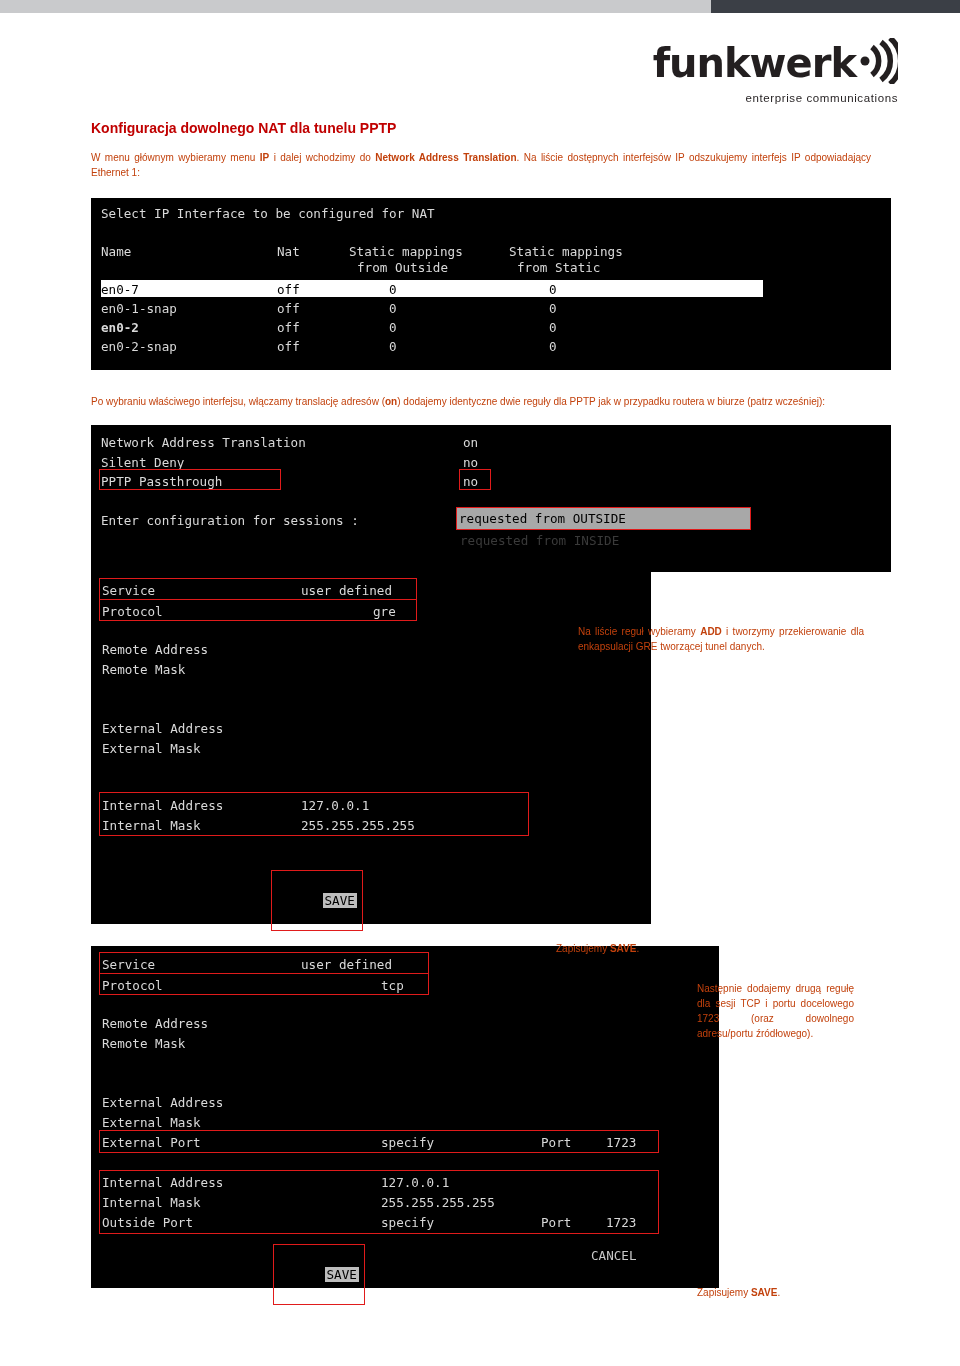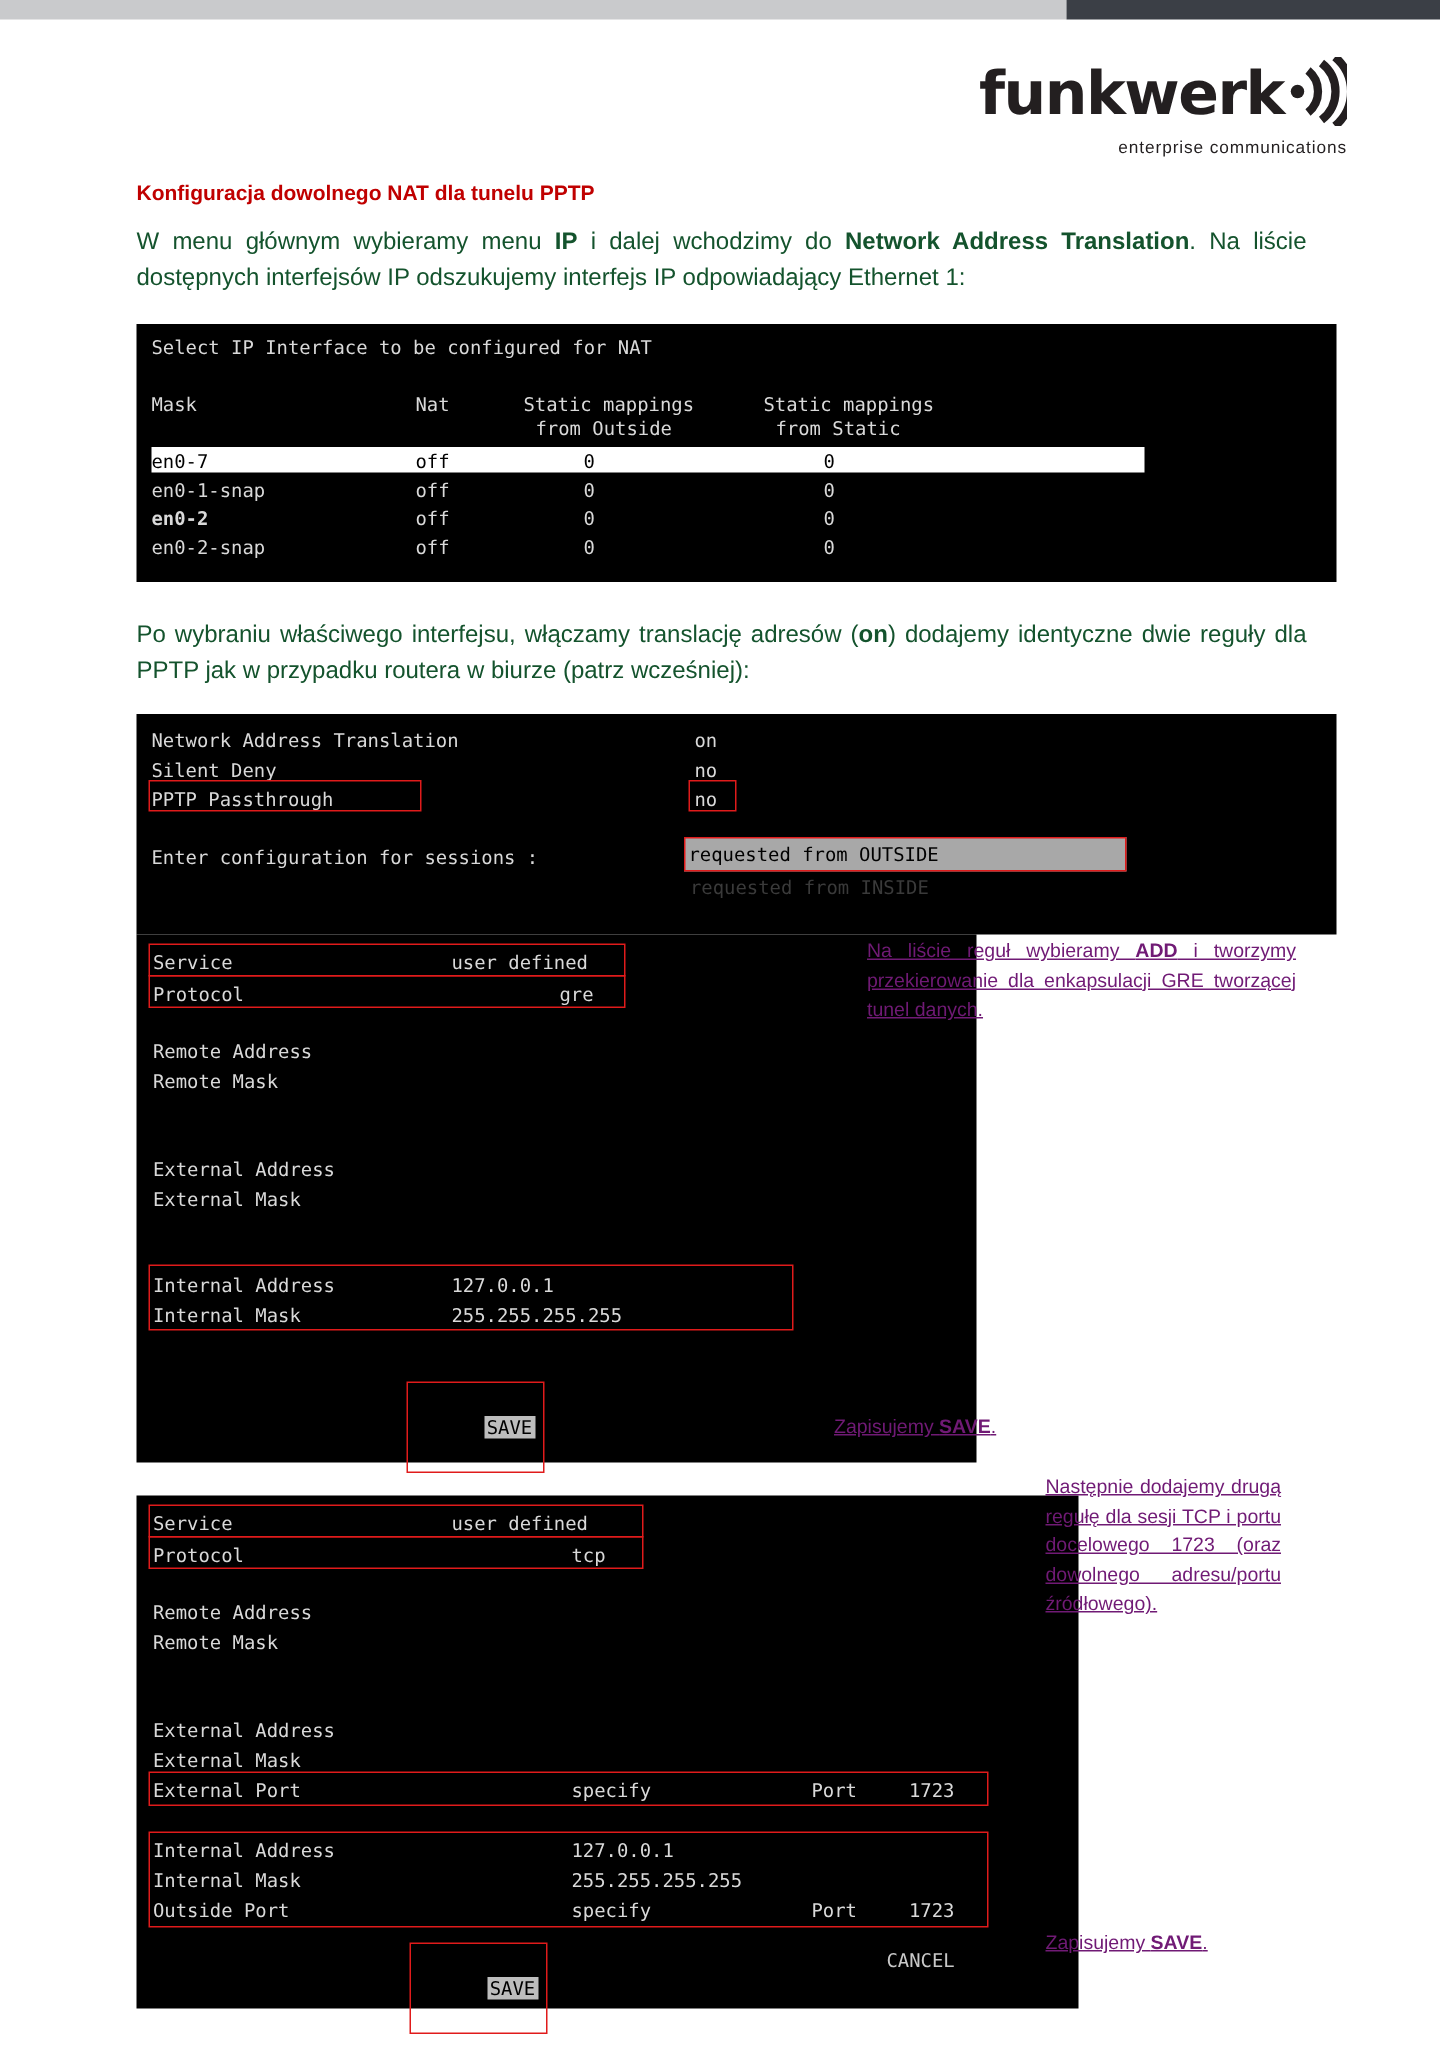--- a/index.html
+++ b/index.html
@@ -69,22 +69,22 @@
     width: 780px;
   }
   h1.doc-title {
     font-size: 14px;
     font-weight: bold;
     color: #c00000;
     margin: 0 0 14px 0;
     font-family: "Liberation Sans", sans-serif;
   }
   p.para {
-    font-size: 16px;
-    color: #14532d;
+    font-size: 10px;
+    color: #c2410c;
     margin: 0 0 6px 0;
     line-height: 1.5;
     text-align: justify;
   }
   p.para b { font-weight: bold; }
 
   
   .term {
     background: #000000;
     color: #d9d9d9;
@@ -147,25 +147,24 @@
 
   
   #block4 {
     margin-top: 22px;
     width: 608px;
     height: 330px;
   }
 
   .side-note {
     position: absolute;
-    font-size: 13px;
-    color: #701a75;
+    font-size: 10px;
+    color: #c2410c;
     line-height: 1.5;
     text-align: justify;
-    text-decoration: underline;
   }
   .side-note b { font-weight: bold; }
 
   .abs { position: absolute; }
 </style>
 </head>
 <body>
 
 <div class="topbar-grey"></div>
 <div class="topbar-dark"></div>
@@ -184,21 +183,21 @@
 
 <div class="content">
 
   <h1 class="doc-title">Konfiguracja dowolnego NAT dla tunelu PPTP</h1>
 
   <p class="para"><span>W menu głównym wybieramy menu </span><b>IP</b><span> i dalej wchodzimy do </span><b>Network Address Translation</b><span>. Na liście dostępnych interfejsów IP odszukujemy interfejs IP odpowiadający Ethernet 1:</span></p>
 
   <div class="term" id="block1">
     <div class="abs" style="left:10px; top:6px;">Select IP Interface to be configured for NAT</div>
 
-    <div class="abs" style="left:10px; top:44px;">Mask</div>
+    <div class="abs" style="left:10px; top:44px;">Name</div>
     <div class="abs" style="left:186px; top:44px;">Nat</div>
     <div class="abs" style="left:258px; top:44px;">Static mappings</div>
     <div class="abs" style="left:266px; top:60px;">from Outside</div>
     <div class="abs" style="left:418px; top:44px;">Static mappings</div>
     <div class="abs" style="left:426px; top:60px;">from Static</div>
 
     
     <div class="abs" style="left:10px; top:83px;">
       <span class="abs" style="left:0px; top:0px; width:176px;">biuro</span>
       <span class="abs" style="left:176px; top:0px;">off</span>

